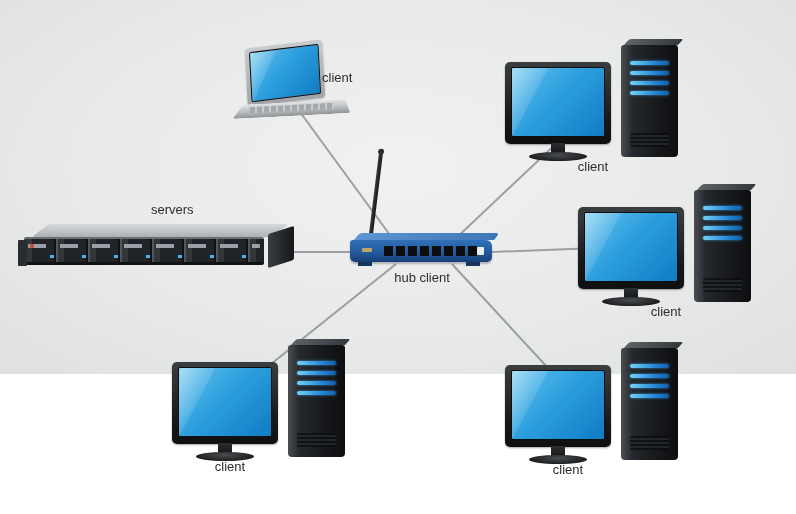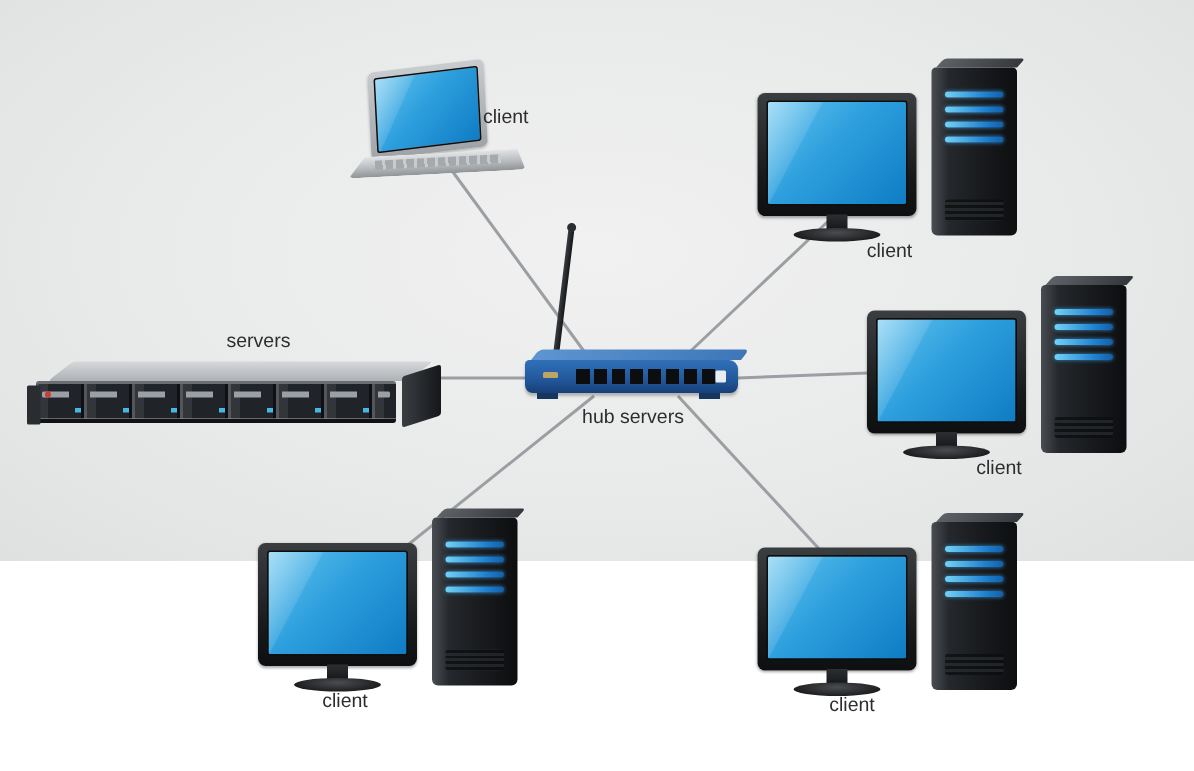--- a/index.html
+++ b/index.html
@@ -46,21 +46,21 @@
     transform: rotate(-7deg) skewX(-4deg); box-shadow:0 1px 2px rgba(0,0,0,.25); }
   .laptop .deck { position:absolute; left:0; top:58px; width:118px; height:14px;
     background: linear-gradient(180deg,#e3e5e7 0%,#b9bcbf 55%,#8f9396 100%);
     clip-path: polygon(10% 0, 96% 0, 100% 100%, 0 100%);
     border-radius:2px 3px 3px 4px; transform: rotate(-3deg); }
   .laptop .deck::after { content:""; position:absolute; left:18px; right:16px; top:3px; height:6px;
     background: repeating-linear-gradient(90deg,#a6a9ac 0 5px,#c9cccf 5px 7px); }
   .laptop .node-label { left:90px; top:26px; }
 
   
-  .server { position:absolute; left:18px; top:217px; width:278px; height:80px; }
+  .server { position:absolute; left:18px; top:200px; width:278px; height:80px; }
   .server .top-face { position:absolute; left:14px; top:24px; width:240px; height:13px;
     background: linear-gradient(180deg,#d6d8da,#aeb1b4);
     transform: skewX(-52deg); transform-origin: bottom left; border-radius:2px; }
   .server .front { position:absolute; left:6px; top:37px; width:240px; height:28px;
     background: repeating-linear-gradient(90deg,#53575b 0 2px,#32363a 2px 8px,#202428 8px 30px,#0e1013 30px 32px);
     border-top:2px solid #6a6e72; border-bottom:3px solid #101214; border-radius:2px; }
   .server .handles { position:absolute; left:4px; right:4px; top:5px; height:4px; border-radius:1px;
     background: repeating-linear-gradient(90deg,#9aa0a5 0 18px,transparent 18px 32px); }
   .server .lights { position:absolute; left:26px; right:2px; top:16px; height:3px;
     background: repeating-linear-gradient(90deg,#49b6e8 0 4px,transparent 4px 32px); }
@@ -159,21 +159,21 @@
 
   <div class="hub">
     <div class="antenna"></div>
     <div class="body">
       <div class="logo-dot"></div>
       <div class="ports"></div>
       <div class="indicator"></div>
     </div>
     <div class="foot l"></div>
     <div class="foot r"></div>
-    <div class="node-label">hub servers</div>
+    <div class="node-label">hub client</div>
   </div>
 
   <div class="desktop" id="dt-bl" style="left:172px; top:345px;">
     <div class="tower">
       <div class="led" style="top:16px"></div>
       <div class="led" style="top:26px"></div>
       <div class="led" style="top:36px"></div>
       <div class="led" style="top:46px"></div>
       <div class="vent"></div>
     </div>

